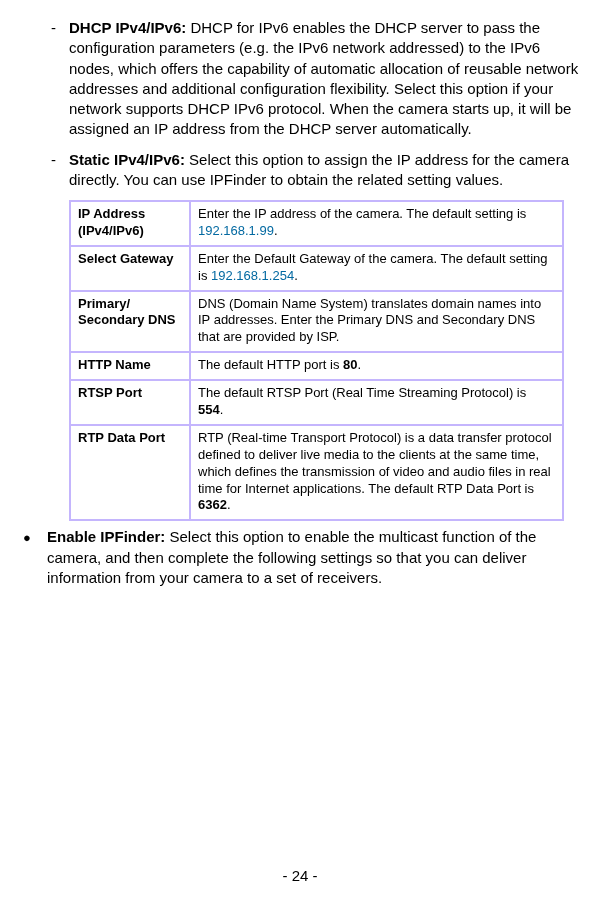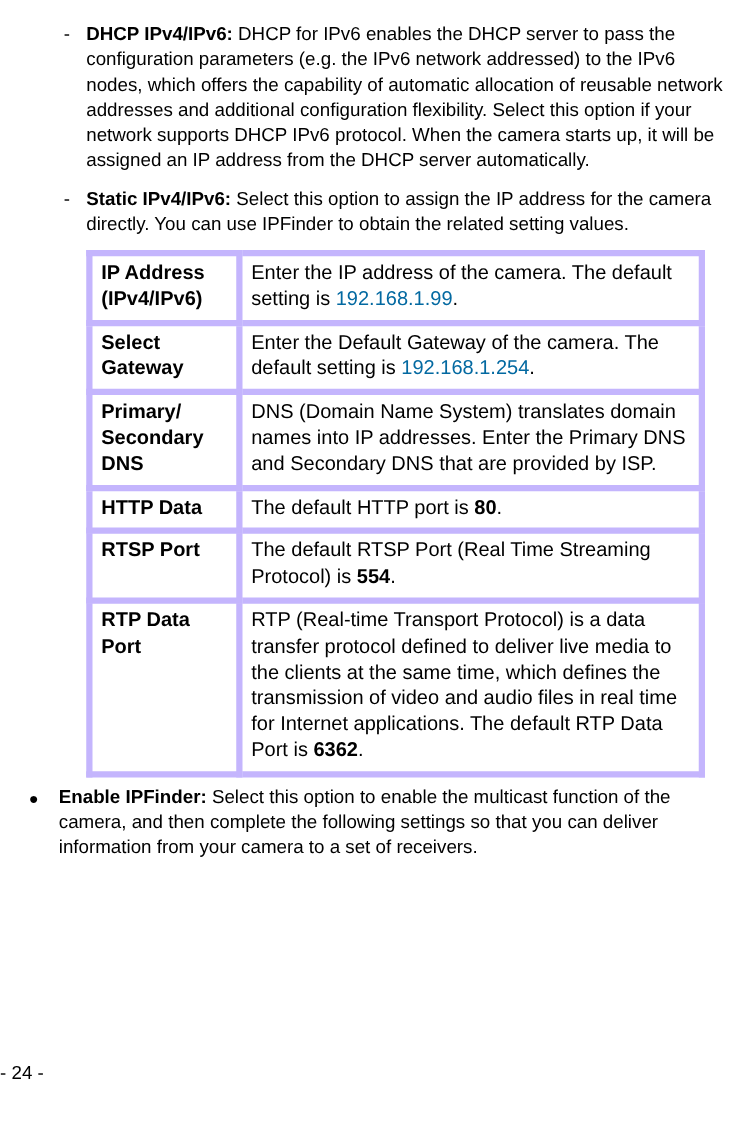--- a/index.html
+++ b/index.html
@@ -38,24 +38,24 @@
       text-align: right;
     }
     table.settings {
       border-collapse: collapse;
       width: 495px;
       margin-left: 53px;
       margin-top: 8px;
       margin-bottom: 6px;
     }
     table.settings td {
-      border: 5px solid #c4b5fd;
+      border: 2px solid #c4b5fd;
       padding: 4px 7px 5px 7px;
       vertical-align: top;
-      font-size: 16px;
+      font-size: 13px;
       line-height: 1.3;
     }
     table.settings td.label {
       font-weight: bold;
       width: 120px;
     }
     .red {
       color: #0369a1;
     }
     .bullet-item {
@@ -66,23 +66,24 @@
       width: 24px;
       flex-shrink: 0;
       font-size: 13px;
       padding-top: 2px;
     }
     .bullet-body {
       flex: 1;
     }
     .page-num {
       position: absolute;
-      bottom: 40px;
+      bottom: 23px;
       width: 100%;
       left: 0;
+      text-align: center;
       font-size: 15px;
     }
   </style>
 </head>
 <body>
 
 <div class="item dash-item">
   <div class="dash">-</div>
   <div class="dash-body">
     <span class="bolded">DHCP IPv4/IPv6:</span><span> DHCP for IPv6 enables the DHCP server to pass the configuration parameters (e.g. the IPv6 network addressed) to the IPv6 nodes, which offers the capability of automatic allocation of reusable network addresses and additional configuration flexibility. Select this option if your network supports DHCP IPv6 protocol. When the camera starts up, it will be assigned an IP address from the DHCP server automatically.</span>
@@ -104,21 +105,21 @@
   </tr>
   <tr>
     <td class="label">Select Gateway</td>
     <td><span>Enter the Default Gateway of the camera. The default setting is </span><span class="red">192.168.1.254</span><span>.</span></td>
   </tr>
   <tr>
     <td class="label">Primary/ Secondary DNS</td>
     <td>DNS (Domain Name System) translates domain names into IP addresses. Enter the Primary DNS and Secondary DNS that are provided by ISP.</td>
   </tr>
   <tr>
-    <td class="label">HTTP Data</td>
+    <td class="label">HTTP Name</td>
     <td><span>The default HTTP port is </span><span class="bolded">80</span><span>.</span></td>
   </tr>
   <tr>
     <td class="label">RTSP Port</td>
     <td><span>The default RTSP Port (Real Time Streaming Protocol) is </span><span class="bolded">554</span><span>.</span></td>
   </tr>
   <tr>
     <td class="label">RTP Data Port</td>
     <td><span>RTP (Real-time Transport Protocol) is a data transfer protocol defined to deliver live media to the clients at the same time, which defines the transmission of video and audio files in real time for Internet applications. The default RTP Data Port is </span><span class="bolded">6362</span><span>.</span></td>
   </tr>

